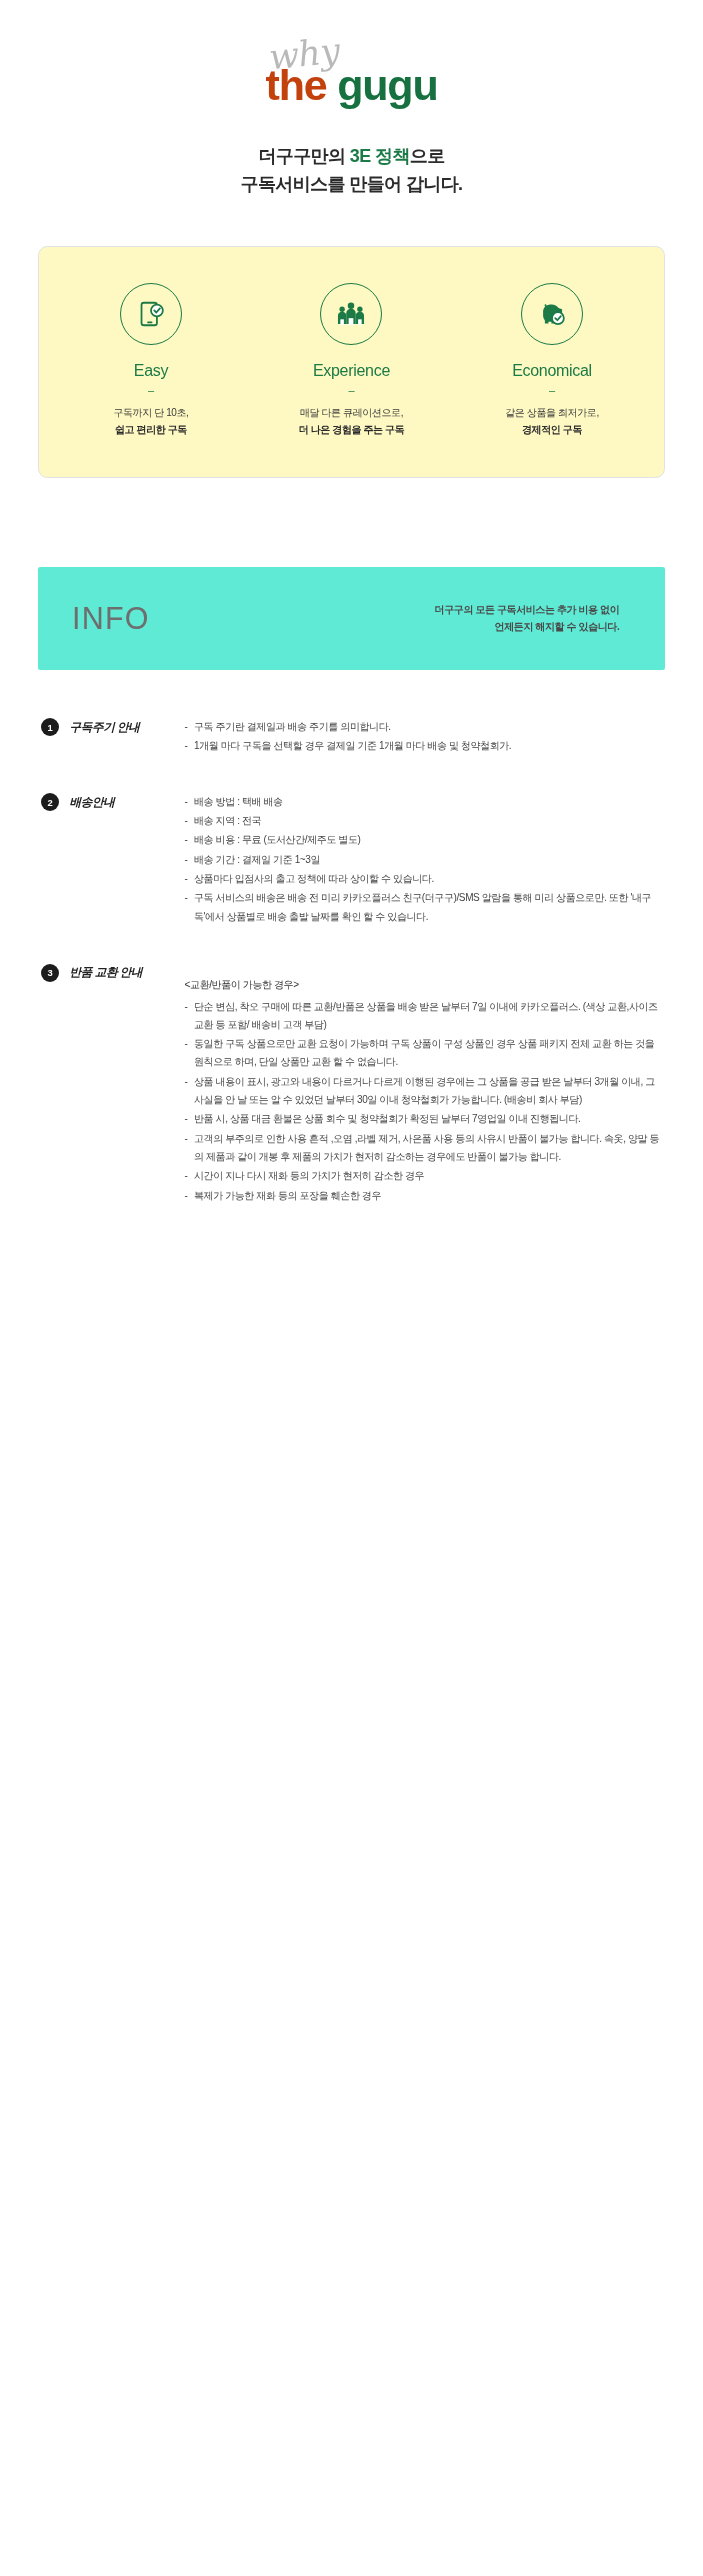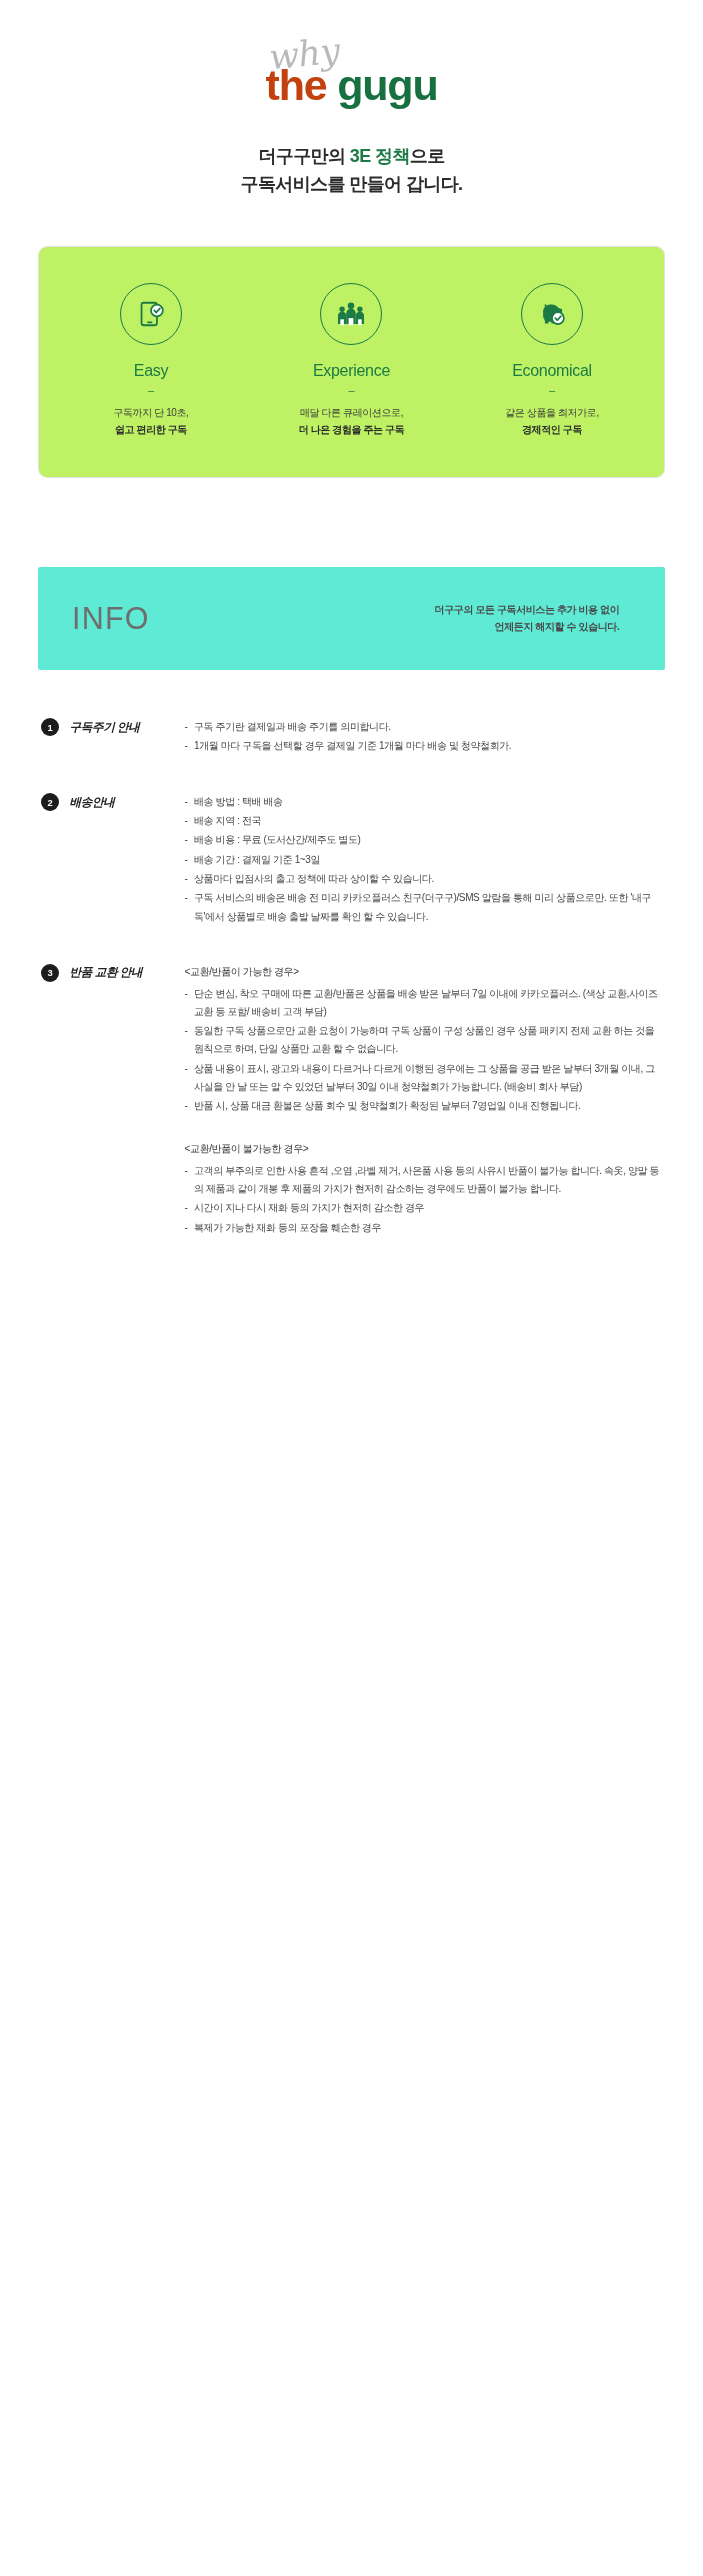--- a/index.html
+++ b/index.html
@@ -73,21 +73,21 @@
 
   
   .e-card {
     margin: 47px 38px 0 38px;
     border: 0.6px solid #e2e2e2;
     border-radius: 9.4px;
     padding: 36px 11.7px 39px 11.7px;
     display: flex;
     justify-content: space-around;
     align-items: flex-start;
-    background: #bef264;
+    background: #fef9c3;
   }
   .e-col {
     width: 33%;
     text-align: center;
   }
   .e-circle {
     width: 62px;
     height: 62px;
     border: 1.2px solid #1b7a45;
     border-radius: 50%;
@@ -195,20 +195,21 @@
     flex: 0 0 auto;
     width: 9.4px;
     color: #444;
   }
   .sec-body .txt {
     flex: 1 1 auto;
   }
   .sub-head {
     margin-bottom: 3.5px;
     color: #333;
+    margin-top: 13px;
   }
   .sub-head.spaced { margin-top: 24.6px; }
   .group { margin-bottom: 0; }
 </style>
 </head>
 <body>
 
 <div class="page">
 
   <div class="logo-block">
@@ -360,21 +361,20 @@
           <div class="line">
             <span class="dash">-</span>
             <span class="txt">상품 내용이 표시, 광고와 내용이 다르거나 다르게 이행된 경우에는 그 상품을 공급 받은 날부터 3개월 이내, 그 사실을 안 날 또는 알 수 있었던 날부터 30일 이내 청약철회가 가능합니다. (배송비 회사 부담)</span>
           </div>
           <div class="line">
             <span class="dash">-</span>
             <span class="txt">반품 시, 상품 대금 환불은 상품 회수 및 청약철회가 확정된 날부터 7영업일 이내 진행됩니다.</span>
           </div>
         </div>
 
-        <div class="sub-head spaced">&lt;교환/반품이 불가능한 경우&gt;</div>
 
         <div class="group">
           <div class="line">
             <span class="dash">-</span>
             <span class="txt">고객의 부주의로 인한 사용 흔적 ,오염 ,라벨 제거, 사은품 사용 등의 사유시 반품이 불가능 합니다. 속옷, 양말 등의 제품과 같이 개봉 후 제품의 가치가 현저히 감소하는 경우에도 반품이 불가능 합니다.</span>
           </div>
           <div class="line">
             <span class="dash">-</span>
             <span class="txt">시간이 지나 다시 재화 등의 가치가 현저히 감소한 경우</span>
           </div>

